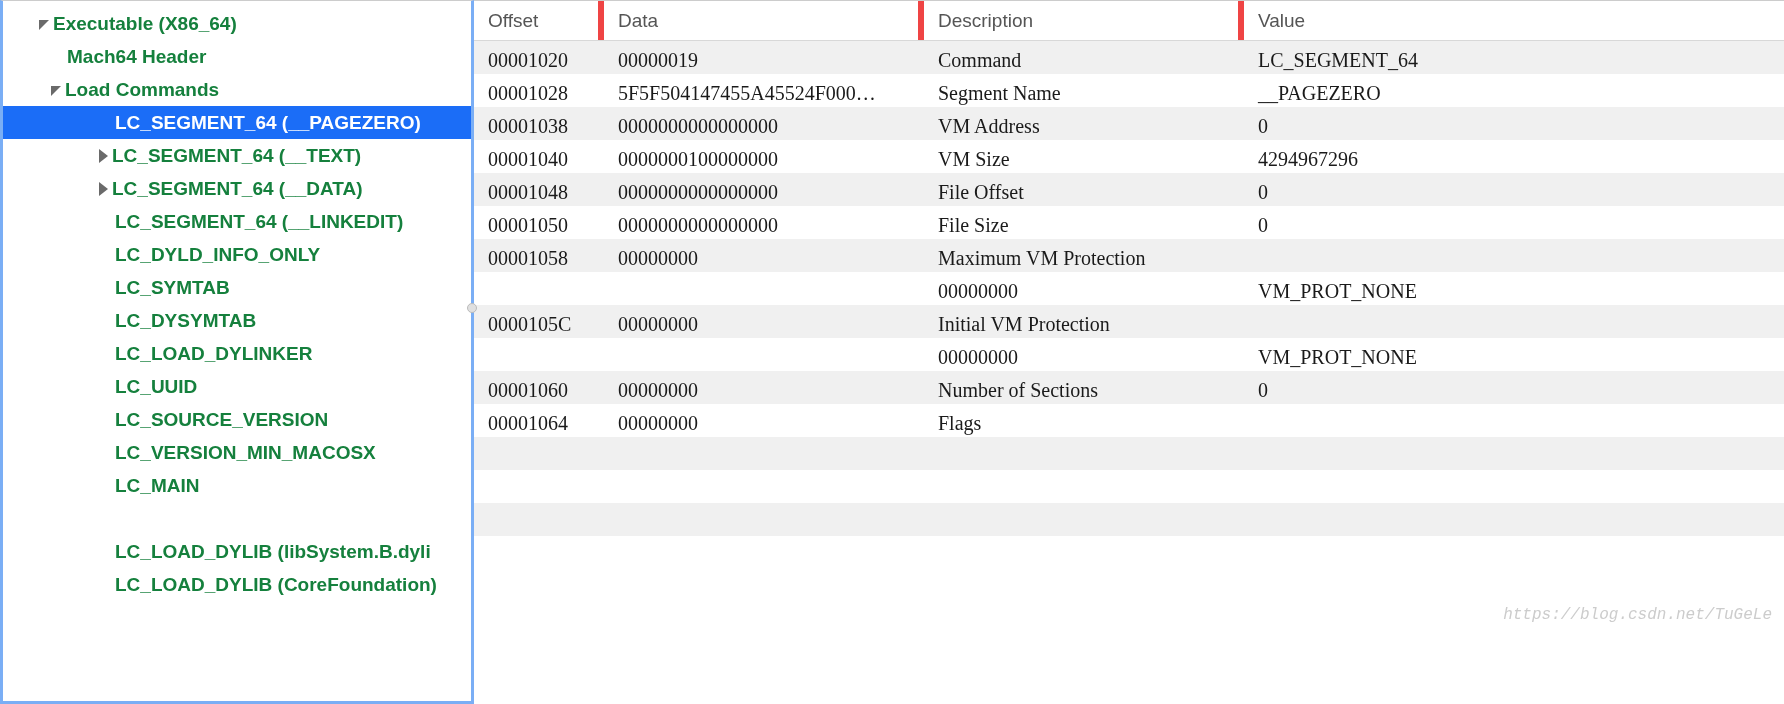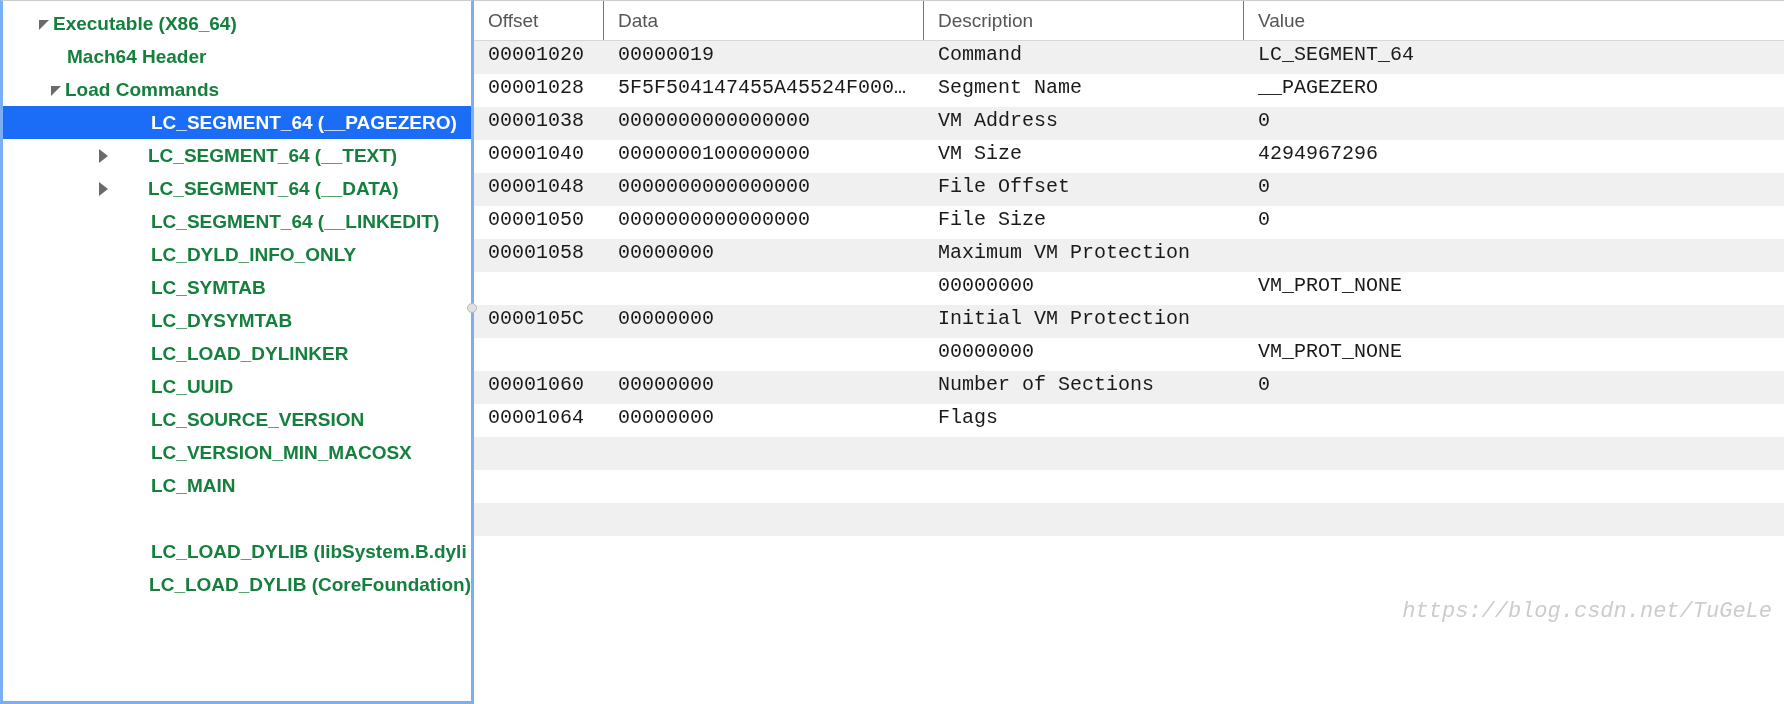--- a/index.html
+++ b/index.html
@@ -41,21 +41,21 @@
     .tree-row.selected {
       background: #1b6df7;
       color: #fff;
     }
     .tree-row.selected .disclosure {
       border-left-color: #fff;
       border-top-color: #fff;
     }
     .indent-0 { padding-left: 36px; }
     .indent-1 { padding-left: 48px; }
-    .indent-2 { padding-left: 96px; gap: 36px; }
+    .indent-2 { padding-left: 96px; }
     .disclosure {
       display: inline-block;
       width: 0;
       height: 0;
       margin-right: 4px;
     }
     .disclosure.closed {
       border-top: 7px solid transparent;
       border-bottom: 7px solid transparent;
       border-left: 9px solid #6a6a6a;
@@ -88,56 +88,57 @@
       display: flex;
       height: 40px;
       background: #fff;
       border-bottom: 1px solid #d8d8d8;
     }
     .th {
       padding: 8px 14px;
       color: #555;
       font-weight: 400;
       font-size: 19px;
-      border-right: 1px solid #ef4444;
+      border-right: 6px solid #ef4444;
       display: flex;
       align-items: center;
     }
     .th:last-child { border-right: none; }
     .col-offset { width: 130px; }
     .col-data { width: 320px; }
     .col-desc { width: 320px; }
     .col-value { flex: 1; }
     .table-body {
       font-family: "Menlo", "Consolas", "Courier New", monospace;
       font-size: 20px;
       font-weight: 400;
       color: #1a1a1a;
     }
     .tr {
       display: flex;
       height: 33px;
-      align-items: flex-start;
+      align-items: flex-end;
+      font-family: Liberation Serif, serif;
     }
     .tr.stripe-a { background: #f0f0f0; }
     .tr.stripe-b { background: #ffffff; }
     .tr.highlight { background: #d5efd3; border-bottom: 1px solid #a8c8a8; }
     .td {
       padding: 2px 14px;
       white-space: nowrap;
       overflow: hidden;
       text-overflow: ellipsis;
     }
     .watermark {
       position: absolute;
       right: 12px;
       bottom: 80px;
       color: #ccc;
       font-family: "Courier New", monospace;
-      font-size: 22px;
+      font-size: 16px;
       font-style: italic;
     }
     .splitter-dot {
       position: absolute;
       left: -7px;
       top: 302px;
       width: 10px;
       height: 10px;
       border-radius: 50%;
       background: #e0e0e0;

